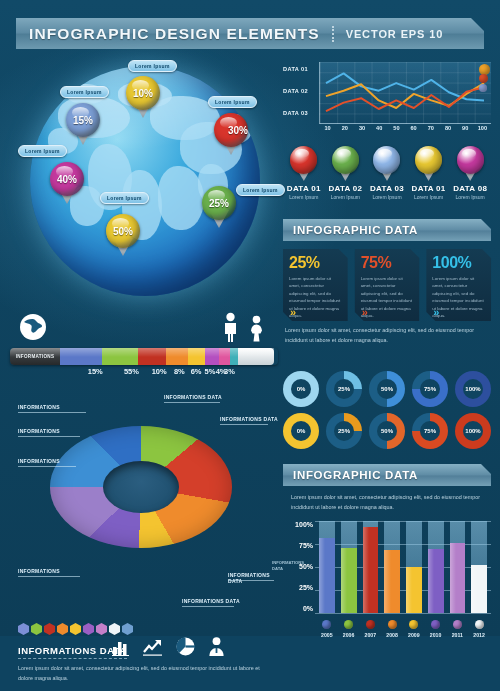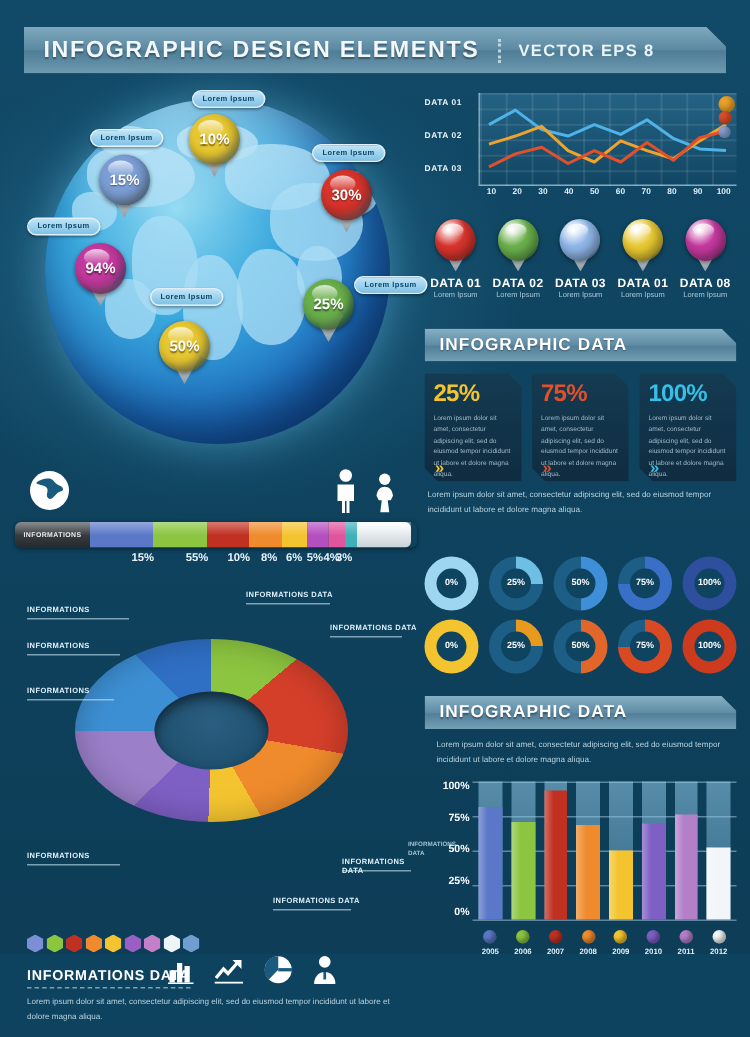--- a/index.html
+++ b/index.html
@@ -210,21 +210,21 @@
   .globe-icon { position:absolute; left:18px; top:312px; width:30px; height:30px; }
 </style>
 </head>
 <body>
 
 <div id="stage">
 
   <div class="header">
     <span class="header-title">INFOGRAPHIC DESIGN ELEMENTS</span>
     <span class="header-sep"></span>
-    <span class="header-sub">VECTOR EPS 8</span>
+    <span class="header-sub">VECTOR EPS 10</span>
   </div>
 
   <div class="globe-wrap">
     <div class="globe" id="globe">
         <div class="land" style="left: 28px; top: 30px; width: 72px; height: 42px;"></div>
         <div class="land" style="left: 36px; top: 18px; width: 40px; height: 20px;"></div>
         <div class="land" style="left: 88px; top: 16px; width: 54px; height: 26px;"></div>
         <div class="land" style="left: 120px; top: 30px; width: 70px; height: 44px;"></div>
         <div class="land" style="left: 150px; top: 56px; width: 62px; height: 52px;"></div>
         <div class="land" style="left: 58px; top: 78px; width: 44px; height: 66px;"></div>
@@ -246,29 +246,29 @@
         <div class="tag" style="left: 52px; top: 28px;">Lorem Ipsum</div>
         <div class="pin" style="left: 58px; top: 45px;">
           <div class="stem"></div>
       <div class="bulb" style="background:radial-gradient(circle at 35% 28%, #7c9fd6, #7c9fd6 55%, rgba(0,0,0,.35));">
       <span>15%</span>
           </div>
         </div>
         <div class="tag" style="left: 200px; top: 38px;">Lorem Ipsum</div>
         <div class="pin" style="left: 206px; top: 55px;">
           <div class="stem"></div>
-      <div class="bulb" style="background:radial-gradient(circle at 35% 28%, #d8342c, #d8342c 55%, rgba(0,0,0,.35));">
+      <div class="bulb" style="background:radial-gradient(circle at 35% 28%, #d8342c, #d8342c 55%, rgba(0,0,0,.35));justify-content:flex-end;">
       <span>30%</span>
           </div>
         </div>
         <div class="tag" style="left: 10px; top: 87px;">Lorem Ipsum</div>
         <div class="pin" style="left: 42px; top: 104px;">
           <div class="stem"></div>
       <div class="bulb" style="background:radial-gradient(circle at 35% 28%, #c4399e, #c4399e 55%, rgba(0,0,0,.35));">
-      <span>94%</span>
+      <span>40%</span>
           </div>
         </div>
         <div class="tag" style="left: 228px; top: 126px;">Lorem Ipsum</div>
         <div class="pin" style="left: 194px; top: 128px;">
           <div class="stem"></div>
       <div class="bulb" style="background:radial-gradient(circle at 35% 28%, #6ab04c, #6ab04c 55%, rgba(0,0,0,.35));">
       <span>25%</span>
           </div>
         </div>
         <div class="tag" style="left: 92px; top: 134px;">Lorem Ipsum</div>

